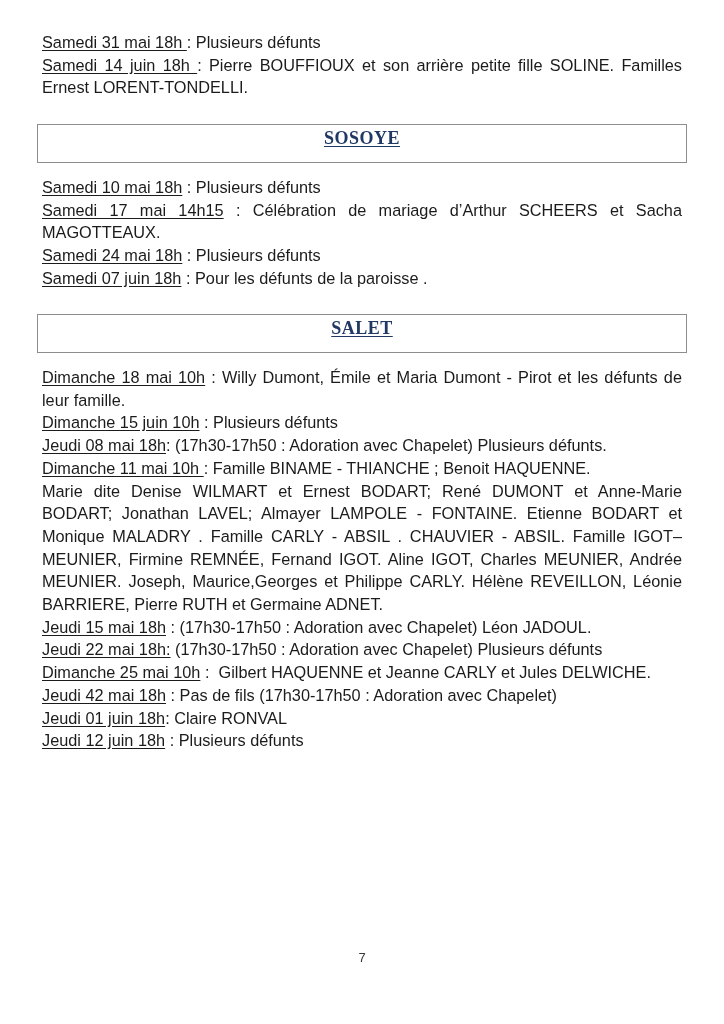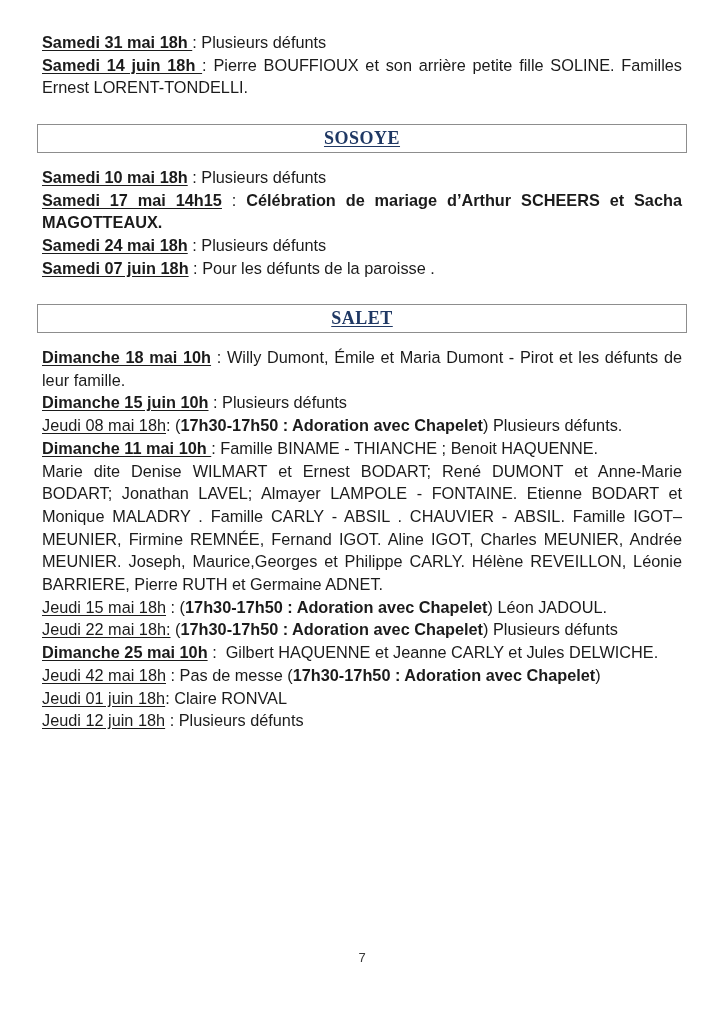--- a/index.html
+++ b/index.html
@@ -22,27 +22,27 @@
     right: 42px;
     color: var(--body-color, #1b1b1b);
     font-size: 16.3px;
     line-height: 22.7px;
   }
   .entry {
     text-align: justify;
     margin: 0;
   }
   .seg { white-space: pre-wrap; }
-  .seg-b { font-weight: bold; }
+  .seg-b { font-weight: normal; }
   .seg-u { text-decoration: underline; text-underline-offset: 2px; }
   .section-box {
     margin: 25px -5px 13px -5px;
     border: 1px solid var(--border-color, #8d8d8d);
     text-align: center;
-    padding: 2px 0 2px 0;
+    padding: 2px 0 12px 0;
     background: #ffffff;
   }
   .section-title {
     font-family: "Liberation Serif", serif;
     font-weight: bold;
     font-size: 18px;
     letter-spacing: 0.5px;
     color: var(--header-color, #1f3864);
     text-decoration: underline;
     text-underline-offset: 2px;
@@ -81,20 +81,20 @@
           <p class="entry"><span class="seg seg-b seg-u">Dimanche 18 mai 10h</span><span class="seg"> : Willy Dumont, Émile et Maria Dumont - Pirot et les défunts de leur famille.</span></p>
           <p class="entry"><span class="seg seg-b seg-u">Dimanche 15 juin 10h</span><span class="seg"> : Plusieurs défunts</span></p>
         </div>
         <div class="section-entries">
           <p class="entry"><span class="seg seg-u">Jeudi 08 mai 18h</span><span class="seg">: (</span><span class="seg seg-b">17h30-17h50 : Adoration avec Chapelet</span><span class="seg">) Plusieurs défunts.</span></p>
           <p class="entry"><span class="seg seg-b seg-u">Dimanche 11 mai 10h </span><span class="seg">: Famille BINAME - THIANCHE ; Benoit HAQUENNE.</span></p>
           <p class="entry"><span class="seg">Marie dite Denise WILMART et Ernest BODART; René DUMONT et Anne-Marie BODART; Jonathan LAVEL; Almayer LAMPOLE - FONTAINE. Etienne BODART et Monique MALADRY . Famille CARLY - ABSIL . CHAUVIER - ABSIL. Famille IGOT–MEUNIER, Firmine REMNÉE, Fernand IGOT. Aline IGOT, Charles MEUNIER, Andrée MEUNIER. Joseph, Maurice,Georges et Philippe CARLY. Hélène REVEILLON, Léonie BARRIERE, Pierre RUTH et Germaine ADNET.</span></p>
           <p class="entry"><span class="seg seg-u">Jeudi 15 mai 18h</span><span class="seg"> : (</span><span class="seg seg-b">17h30-17h50 : Adoration avec Chapelet</span><span class="seg">) Léon JADOUL.</span></p>
           <p class="entry"><span class="seg seg-u">Jeudi 22 mai 18h:</span><span class="seg"> (</span><span class="seg seg-b">17h30-17h50 : Adoration avec Chapelet</span><span class="seg">) Plusieurs défunts</span></p>
           <p class="entry"><span class="seg seg-b seg-u">Dimanche 25 mai 10h</span><span class="seg"> :  Gilbert HAQUENNE et Jeanne CARLY et Jules DELWICHE.</span></p>
-          <p class="entry"><span class="seg seg-u">Jeudi 42 mai 18h</span><span class="seg"> : Pas de messe (</span><span class="seg seg-b">17h30-17h50 : Adoration avec Chapelet</span><span class="seg">)</span></p>
+          <p class="entry"><span class="seg seg-u">Jeudi 42 mai 18h</span><span class="seg"> : Pas de fils (</span><span class="seg seg-b">17h30-17h50 : Adoration avec Chapelet</span><span class="seg">)</span></p>
           <p class="entry"><span class="seg seg-u">Jeudi 01 juin 18h</span><span class="seg">: Claire RONVAL</span></p>
           <p class="entry"><span class="seg seg-u">Jeudi 12 juin 18h</span><span class="seg"> : Plusieurs défunts</span></p>
         </div>
       </div>
   </div>
   <div class="page-number">7</div>
 </div>
 
 </body></html>

